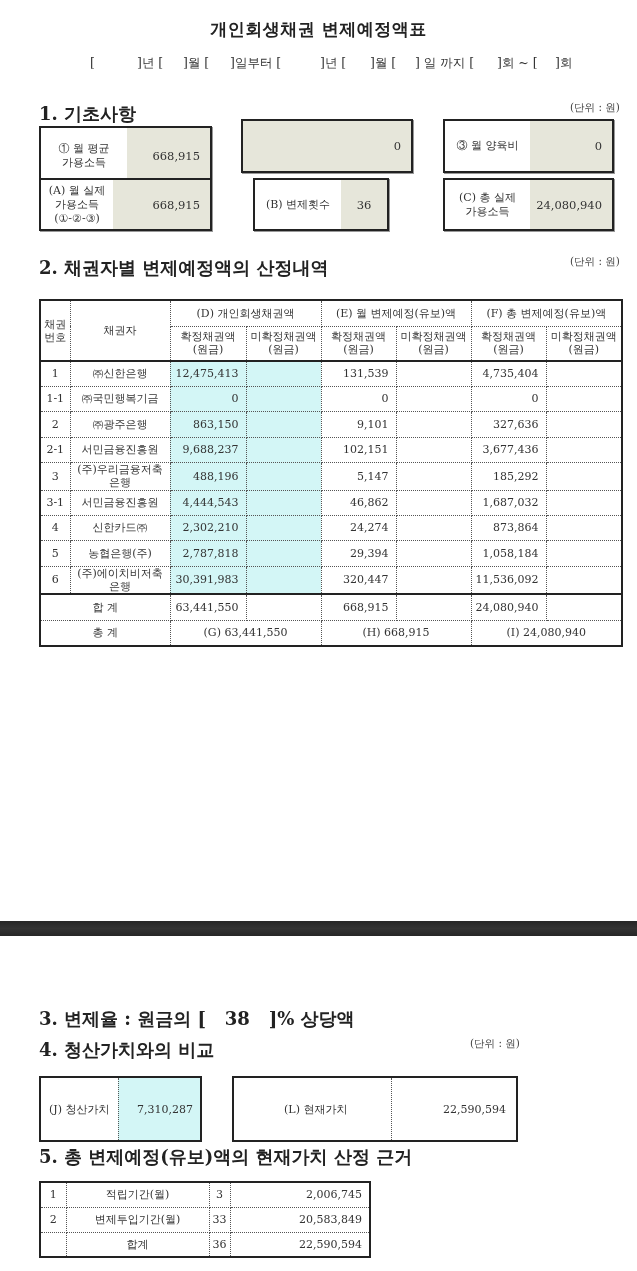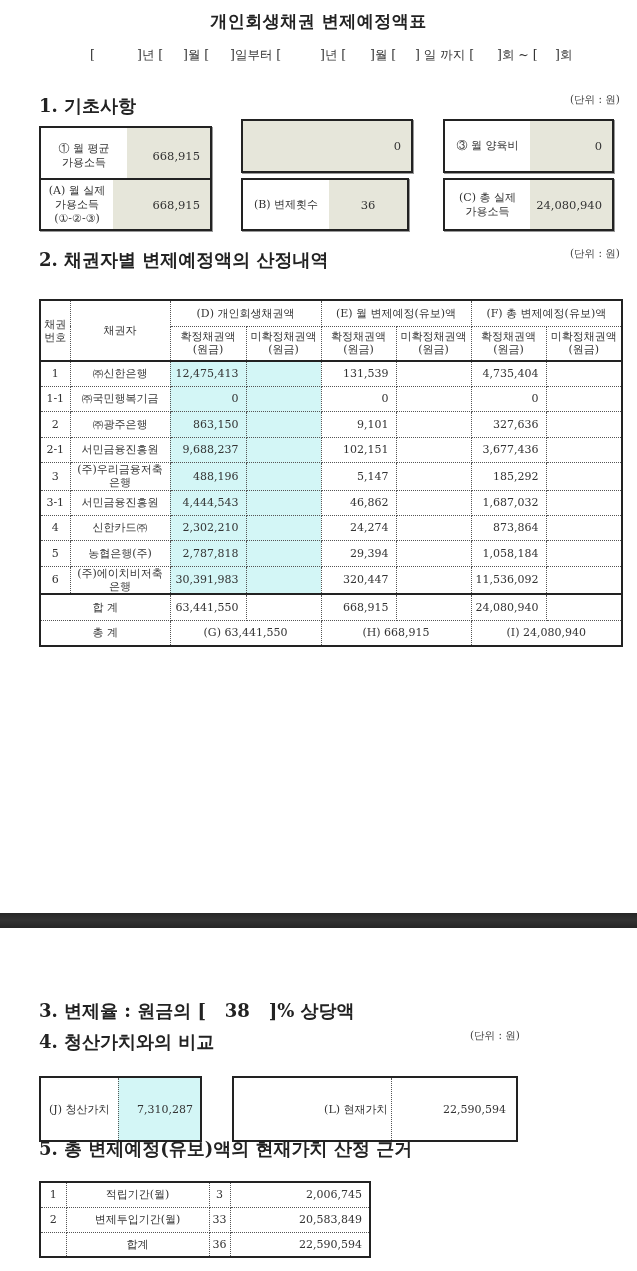--- a/index.html
+++ b/index.html
@@ -1,18 +1,18 @@
 <!DOCTYPE html>
 <html><head>
 <meta charset="utf-8">
 <style>
   * { box-sizing: border-box; margin: 0; padding: 0; }
   html, body { width: 637px; height: 1271px; background: #ffffff; overflow: hidden; }
   body { position: relative; font-family: "DejaVu Serif", "Liberation Serif", serif; color: #222; }
-  .abs { position: absolute; }
+  .abs { position: absolute; margin-top: 8px; }
   .title { left: 0; width: 637px; top: 10px; text-align: center; font-size: 17px; font-weight: bold; letter-spacing: 0.5px; }
   .period { left: 0; width: 637px; top: 47px; font-size: 12.5px; color: #333; }
   .period span { position: absolute; white-space: pre; }
   .sec { font-size: 18px; font-weight: bold; color: #222; }
   .unit { font-size: 10.5px; color: #444; }
   .box { position: absolute; border: 2px solid #222; display: flex; background: #fff; box-shadow: 1px 1px 0 #999; }
   .box .lbl { display: flex; align-items: center; justify-content: center; text-align: center; font-size: 11px; line-height: 14px; color: #333; }
   .box .val { flex: 1; display: flex; align-items: center; justify-content: flex-end; padding-right: 10px; font-size: 11.5px; background: #e6e6da; color: #333; }
   .box .val.center { justify-content: center; padding-right: 0; }
   table { border-collapse: collapse; position: absolute; table-layout: fixed; margin-top: 18px; }
@@ -56,21 +56,21 @@
 <div class="box" style="left:443px;top:119px;width:171px;height:54px">
   <div class="lbl" style="width:85px;white-space:pre">③ 월 양육비</div>
   <div class="val">0</div>
 </div>
 <div class="box" style="left:39px;top:178px;width:173px;height:53px">
   <div class="lbl" style="width:72px;white-space:pre">(A) 월 실제
 가용소득
 (①-②-③)</div>
   <div class="val">668,915</div>
 </div>
-<div class="box" style="left:241px;top:178px;width:168px;height:53px">
+<div class="box" style="left:253px;top:178px;width:136px;height:53px">
   <div class="lbl" style="width:86px;white-space:pre">(B) 변제횟수</div>
   <div class="val center">36</div>
 </div>
 <div class="box" style="left:443px;top:178px;width:171px;height:53px">
   <div class="lbl" style="width:85px;white-space:pre">(C) 총 실제
 가용소득</div>
   <div class="val">24,080,940</div>
 </div>
 
 <div class="abs sec" style="left:39px;top:248px">2. 채권자별 변제예정액의 산정내역</div>
@@ -238,21 +238,21 @@
 </tbody>
   </table>
 
 <table style="left:232px;top:1058px;width:286px;height:66px;border:2px solid #222">
   <colgroup>
       <col style="width:158px">
       <col style="width:126px">
     </colgroup>
   <tbody>
   <tr style="height:25px">
-    <td style="text-align:right;padding-left:10px">(L) 현재가치</td>
+    <td style="text-align:center;padding-left:10px">(L) 현재가치</td>
     <td class="num" style="padding-right:10px">22,590,594</td>
   </tr>
 </tbody>
   </table>
 
 <div class="abs sec" style="left:39px;top:1137px">5. 총 변제예정(유보)액의 현재가치 산정 근거</div>
 
 <table class="t5">
   <colgroup>
       <col style="width:26px">

